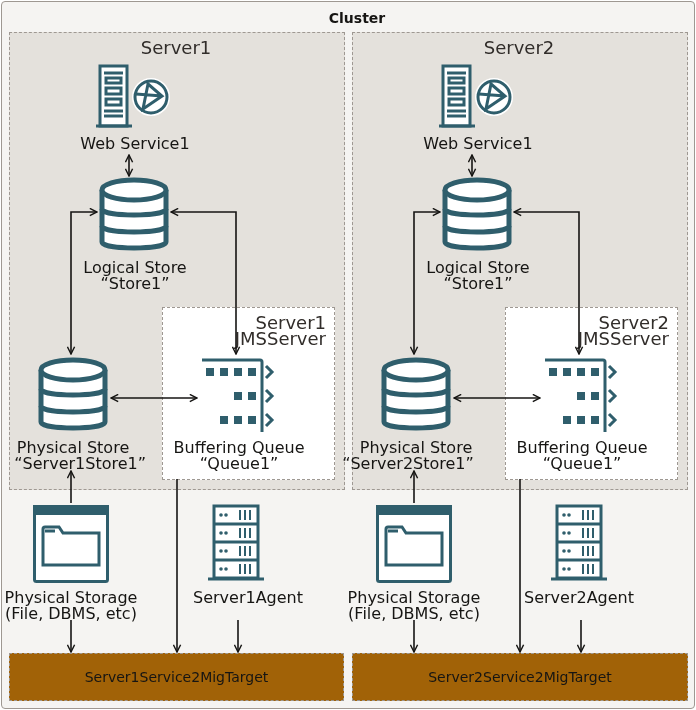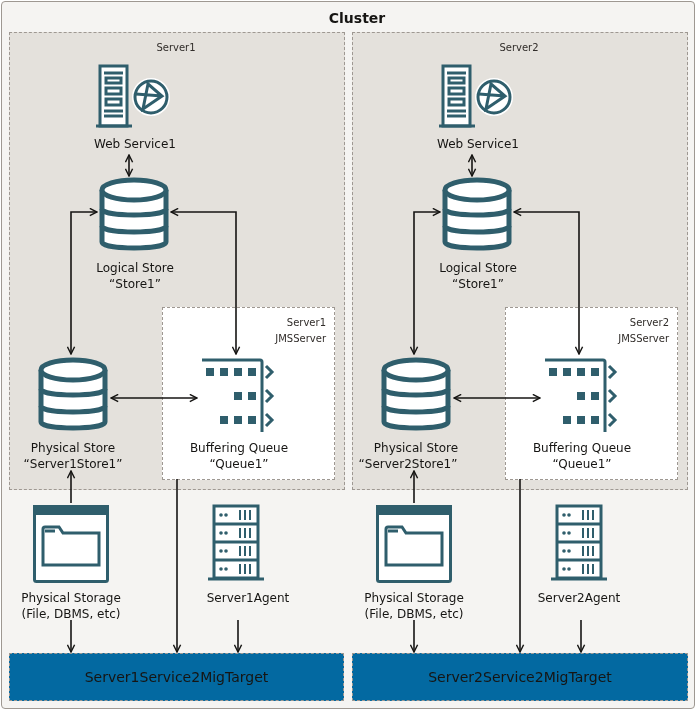--- a/index.html
+++ b/index.html
@@ -2,27 +2,27 @@
 <html><head>
 <meta charset="utf-8">
 <style>
   html, body { margin: 0; padding: 0; background: #ffffff; }
   body { width: 696px; height: 710px; position: relative; overflow: hidden;
          font-family: "DejaVu Sans", sans-serif; color: #161513; }
   .cluster { position: absolute; left: 1px; top: 1px; width: 692px; height: 706px;
              background: #f5f4f2; border: 1px solid #9e9892; border-radius: 4px; }
   .server-box { position: absolute; background: #e4e1dc; border: 1px dashed #9e9892; }
   .jms-box { position: absolute; background: #ffffff; border: 1px dashed #9e9892; }
-  .target-box { position: absolute; background: #0369a1; border: 1px dashed #9e9892;
+  .target-box { position: absolute; background: #a16207; border: 1px dashed #9e9892;
                 display: flex; align-items: center; justify-content: center;
                 font-size: 14px; color: #161513; }
-  .lbl { position: absolute; font-size: 12px; line-height: 16px; text-align: center;
+  .lbl { position: absolute; font-size: 16px; line-height: 16px; text-align: center;
          white-space: nowrap; color: #161513; }
   .title { font-weight: bold; font-size: 14px; }
-  .hdr { font-size: 10px; color: #312d2a; }
+  .hdr { font-size: 18px; color: #312d2a; }
   .right { text-align: right; }
   svg.icon { position: absolute; overflow: visible; }
   svg.wires { position: absolute; left: 0; top: 0; width: 696px; height: 710px; pointer-events: none; }
 </style>
 </head>
 <body>
 
 <svg width="0" height="0" style="position:absolute">
   <defs>
     <marker id="ah" viewBox="0 0 10 10" refX="9" refY="5" markerWidth="9" markerHeight="9" orient="auto-start-reverse" markerUnits="userSpaceOnUse">
@@ -86,21 +86,21 @@
 
 <svg class="icon" style="left:37px;top:356px;" width="72" height="80" viewBox="0 0 72 80">
   <g fill="#fff" stroke="#2f5e6c" stroke-width="5">
     <path d="M4 14 L4 66 C4 74 68 74 68 66 L68 14"></path>
     <ellipse cx="36" cy="14" rx="32" ry="10"></ellipse>
     <path d="M4 33 C4 41 68 41 68 33" fill="none"></path>
     <path d="M4 50 C4 58 68 58 68 50" fill="none"></path>
   </g>
 </svg>
 <div class="lbl" style="left:0px;width:146px;top:440px;">Physical Store</div>
-<div class="lbl" style="left:0px;width:146px;top:456px;">“Server1Store1”</div>
+<div class="lbl" style="left:0px;width:146px;top:456px;text-align:right;">“Server1Store1”</div>
 
 <svg class="icon" style="left:200px;top:358px;" width="80" height="76" viewBox="0 0 80 76">
   <g fill="#2f5e6c">
     <path d="M2 2 L60 2 Q62 2 62 4 L62 74" fill="none" stroke="#2f5e6c" stroke-width="3"></path>
     <rect x="6" y="10" width="8" height="8"></rect>
       <rect x="20" y="10" width="8" height="8"></rect>
       <rect x="34" y="10" width="8" height="8"></rect>
       <rect x="48" y="10" width="8" height="8"></rect>
     <rect x="34" y="34" width="8" height="8"></rect>
       <rect x="48" y="34" width="8" height="8"></rect>

